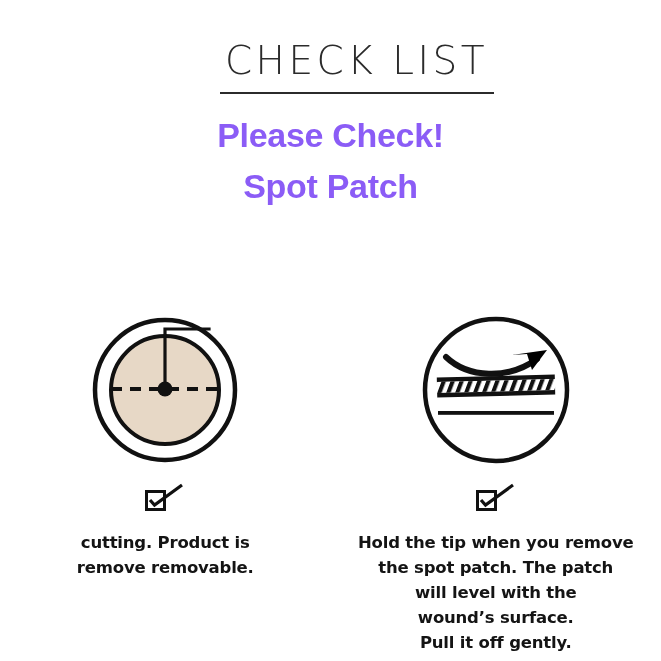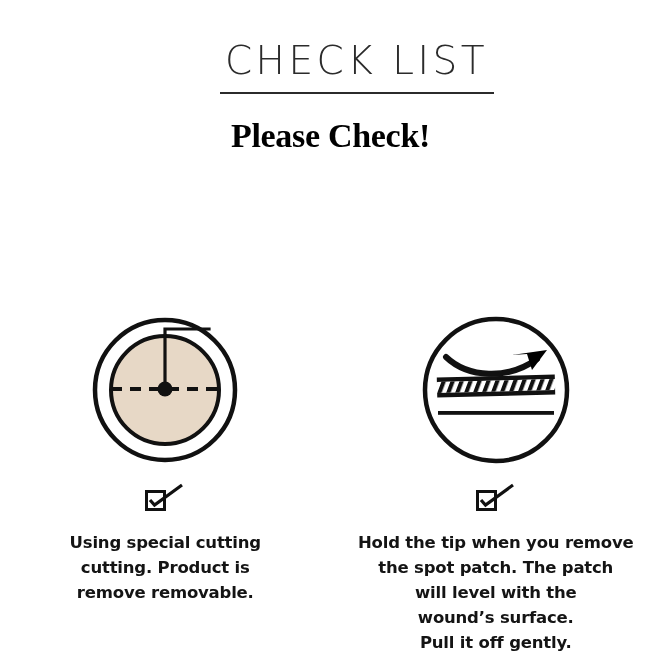--- a/index.html
+++ b/index.html
@@ -42,26 +42,26 @@
     background: #2b2b2b;
     margin: 8px auto 0 auto;
   }
 
   .subtitle {
     position: absolute;
     top: 110px;
     left: 0;
     width: 661px;
     text-align: center;
-    font-family: Liberation Serif, serif;
+    font-family: Liberation Sans, sans-serif;
     font-weight: bold;
     font-size: 34px;
     line-height: 51px;
     letter-spacing: -0.3px;
-    color: #000000;
+    color: #8b5cf6;
   }
   .subtitle .line { display: block; }
 
   
   .columns {
     position: absolute;
     top: 310px;
     left: 0;
     width: 661px;
     display: flex;
@@ -102,20 +102,21 @@
 
 <div class="page">
 
   <div class="header">
     <div class="title">CHECK LIST</div>
     <div class="title-rule"></div>
   </div>
 
   <div class="subtitle">
     <span class="line">Please Check!</span>
+    <span class="line">Spot Patch</span>
   </div>
 
   <div class="columns">
 
     <div class="col col-left">
 
       <div class="icon-wrap">
         <svg width="160" height="160" viewBox="0 0 160 160" xmlns="http://www.w3.org/2000/svg">
 
           <circle cx="80" cy="80" r="70" fill="none" stroke="#111111" stroke-width="4.5"></circle>
@@ -132,21 +133,20 @@
 
       <div class="check-wrap">
         <svg width="46" height="30" viewBox="0 0 46 30" xmlns="http://www.w3.org/2000/svg">
           <rect x="3" y="8" width="21" height="21" fill="#111111"></rect>
           <rect x="6" y="11" width="15" height="15" fill="#ffffff"></rect>
           <path d="M8 18 L12.5 23 L40 3" fill="none" stroke="#111111" stroke-width="3.2" stroke-linecap="butt" stroke-linejoin="miter"></path>
         </svg>
       </div>
 
       <div class="caption">
-        <span class="line">Using special cutting</span>
         <span class="line">cutting. Product is</span>
         <span class="line">remove removable.</span>
       </div>
     </div>
 
     <div class="col col-right">
 
       <div class="icon-wrap">
         <svg width="160" height="160" viewBox="0 0 160 160" xmlns="http://www.w3.org/2000/svg">
           <defs>

